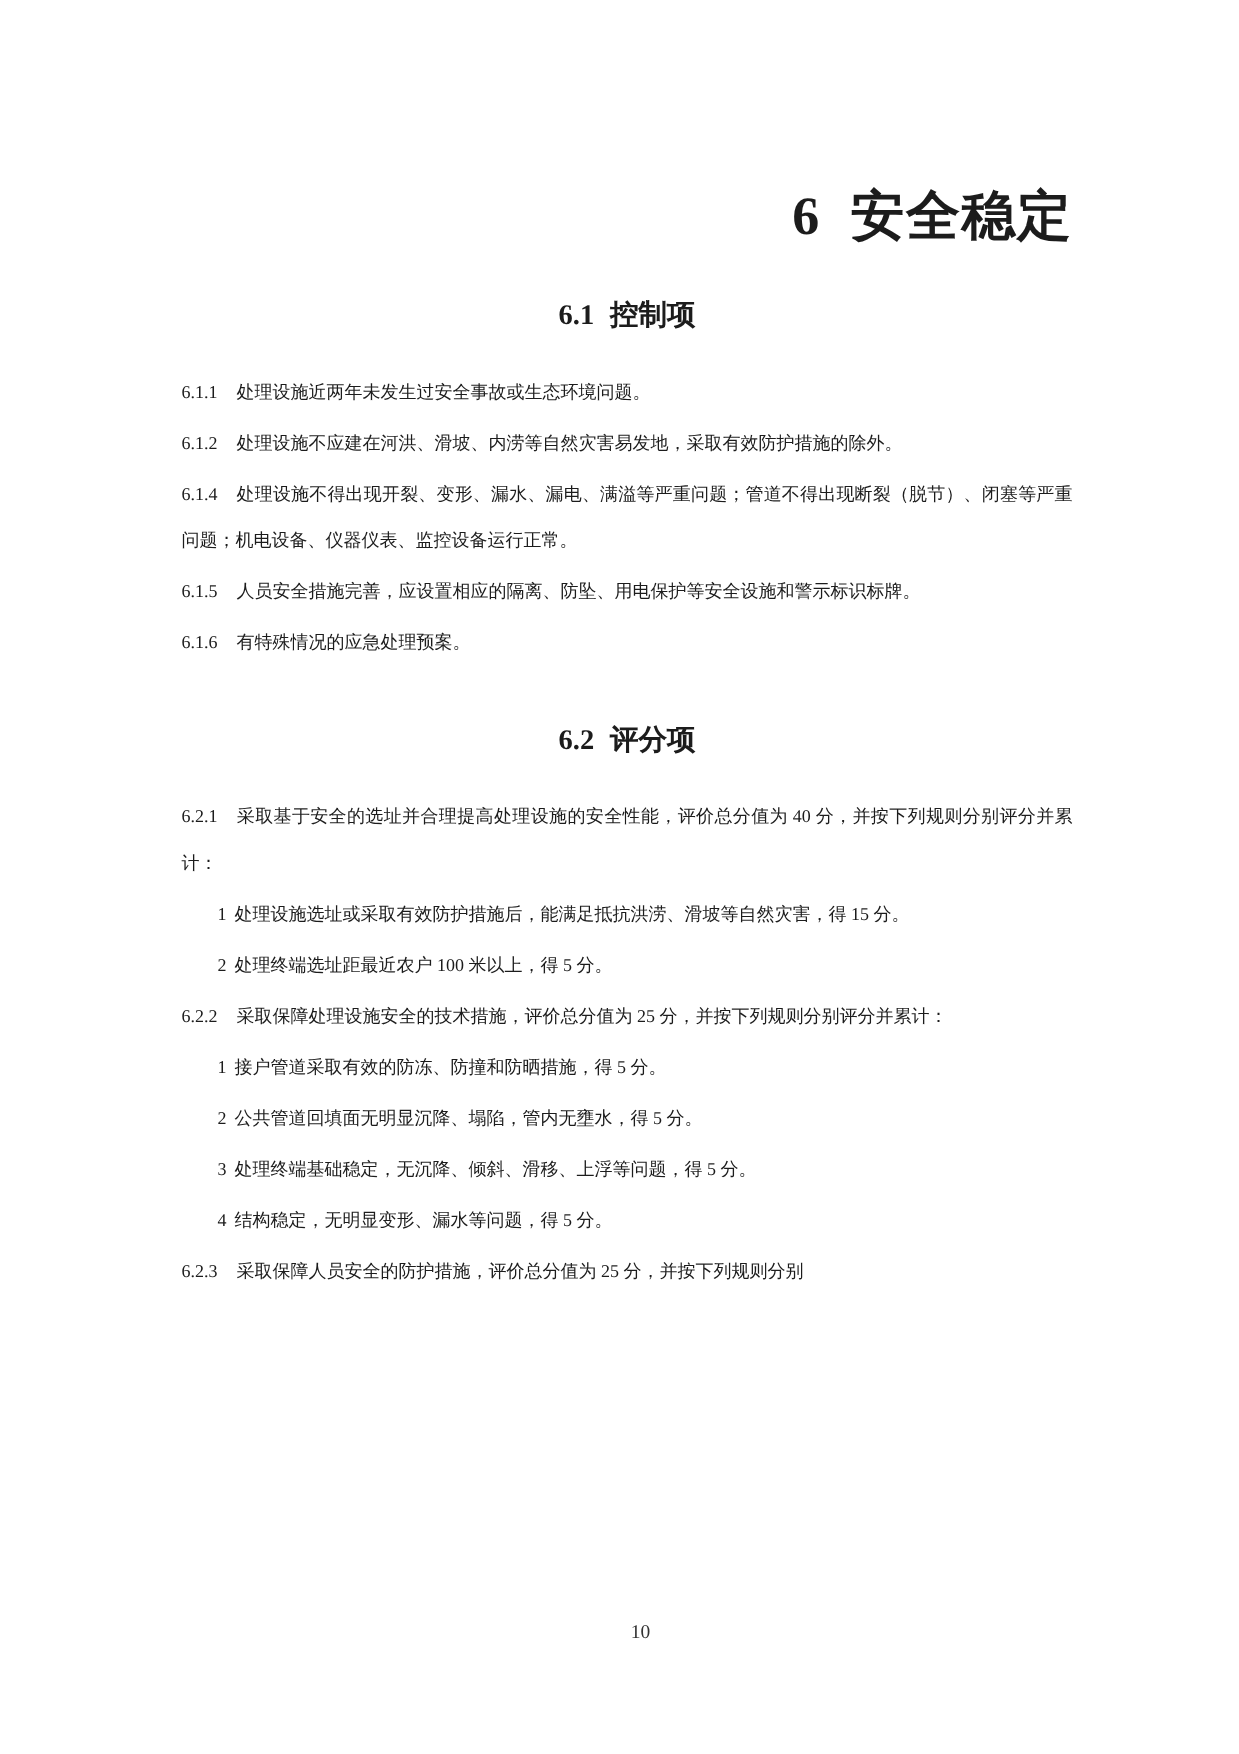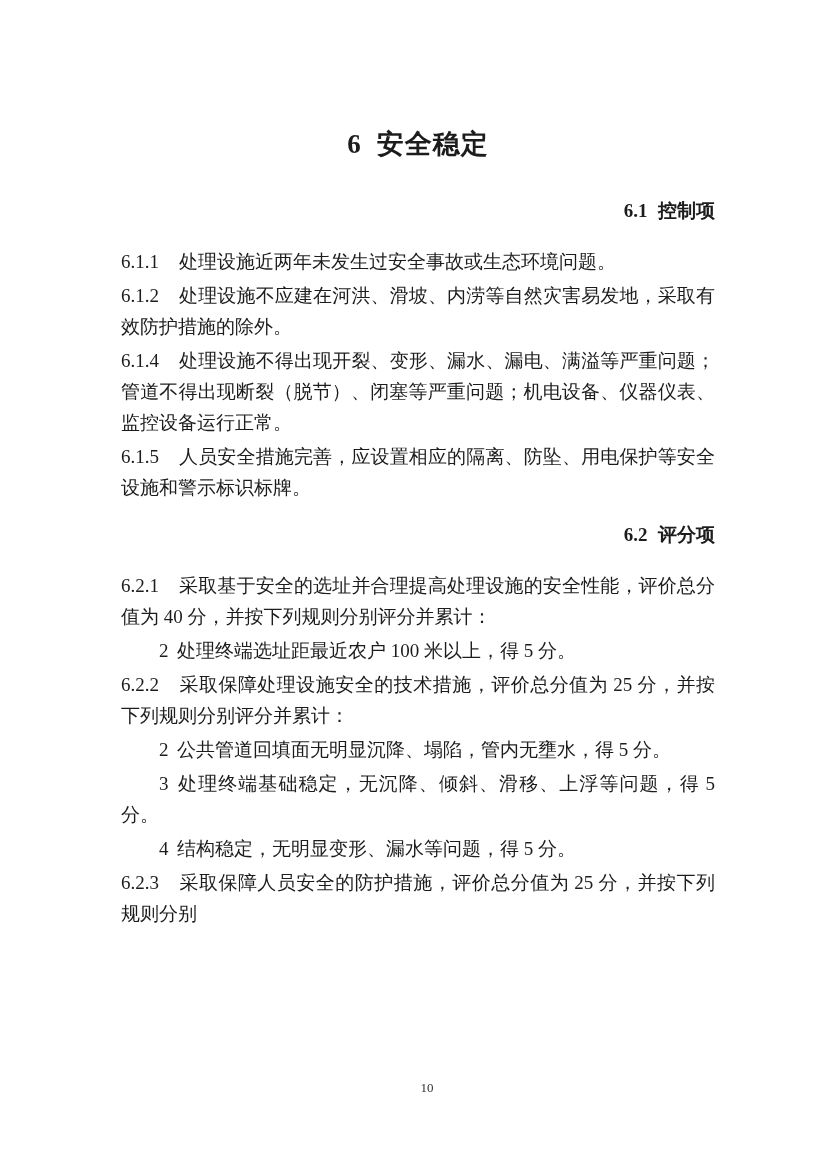--- a/index.html
+++ b/index.html
@@ -11,47 +11,47 @@
     overflow: hidden;
     position: relative;
   }
   .page {
     position: absolute;
     left: 121px; top: 0;
     width: 594px; height: 1169px;
   }
   .chapter {
     margin: 124px 0 0 0;
-    text-align: center;
-    font-size: 27px;
+    text-align: right;
+    font-size: 36px;
     line-height: 40px;
     font-weight: bold;
     letter-spacing: 1px;
   }
   .chapter .num, .section .num {
     font-family: "Liberation Serif", serif;
     font-weight: bold;
   }
   .chapter .zh, .section .zh {
     font-family: "Liberation Sans", sans-serif;
     font-weight: bold;
   }
   .chapter .num { margin-right: 0.55em; }
   .section {
     margin: 33px 0 21px 0;
-    text-align: right;
+    text-align: center;
     font-size: 19px;
     line-height: 28px;
     font-weight: bold;
   }
   .section .num { margin-right: 0.55em; }
-  .section.s2 { margin-top: 18px; }
+  .section.s2 { margin-top: 36px; }
   .body-text p {
     margin: 0 0 3px 0;
-    font-size: 19px;
+    font-size: 12px;
     line-height: 31px;
     text-align: justify;
   }
   .item .inum { margin-right: 1.05em; }
   .sub { text-indent: 2em; }
   .sub .snum { margin-right: 0.45em; }
   .footer {
     position: absolute;
     top: 1080px; left: 0; right: 0;
     text-align: center;
@@ -79,35 +79,44 @@
     </p>
     <p class="item">
       <span class="inum">6.1.2</span><span>处理设施不应建在河洪、滑坡、内涝等自然灾害易发地，采取有效防护措施的除外。</span>
     </p>
     <p class="item">
       <span class="inum">6.1.4</span><span>处理设施不得出现开裂、变形、漏水、漏电、满溢等严重问题；管道不得出现断裂（脱节）、闭塞等严重问题；机电设备、仪器仪表、监控设备运行正常。</span>
     </p>
     <p class="item">
       <span class="inum">6.1.5</span><span>人员安全措施完善，应设置相应的隔离、防坠、用电保护等安全设施和警示标识标牌。</span>
     </p>
+    <p class="item">
+      <span class="inum">6.1.6</span><span>有特殊情况的应急处理预案。</span>
+    </p>
   </div>
 
   <h2 class="section s2">
     <span class="num">6.2</span><span class="zh">评分项</span>
   </h2>
 
   <div class="body-text">
     <p class="item">
       <span class="inum">6.2.1</span><span>采取基于安全的选址并合理提高处理设施的安全性能，评价总分值为 40 分，并按下列规则分别评分并累计：</span>
     </p>
     <p class="sub">
+      <span class="snum">1</span><span>处理设施选址或采取有效防护措施后，能满足抵抗洪涝、滑坡等自然灾害，得 15 分。</span>
+    </p>
+    <p class="sub">
       <span class="snum">2</span><span>处理终端选址距最近农户 100 米以上，得 5 分。</span>
     </p>
     <p class="item">
       <span class="inum">6.2.2</span><span>采取保障处理设施安全的技术措施，评价总分值为 25 分，并按下列规则分别评分并累计：</span>
+    </p>
+    <p class="sub">
+      <span class="snum">1</span><span>接户管道采取有效的防冻、防撞和防晒措施，得 5 分。</span>
     </p>
     <p class="sub">
       <span class="snum">2</span><span>公共管道回填面无明显沉降、塌陷，管内无壅水，得 5 分。</span>
     </p>
     <p class="sub">
       <span class="snum">3</span><span>处理终端基础稳定，无沉降、倾斜、滑移、上浮等问题，得 5 分。</span>
     </p>
     <p class="sub">
       <span class="snum">4</span><span>结构稳定，无明显变形、漏水等问题，得 5 分。</span>
     </p>

